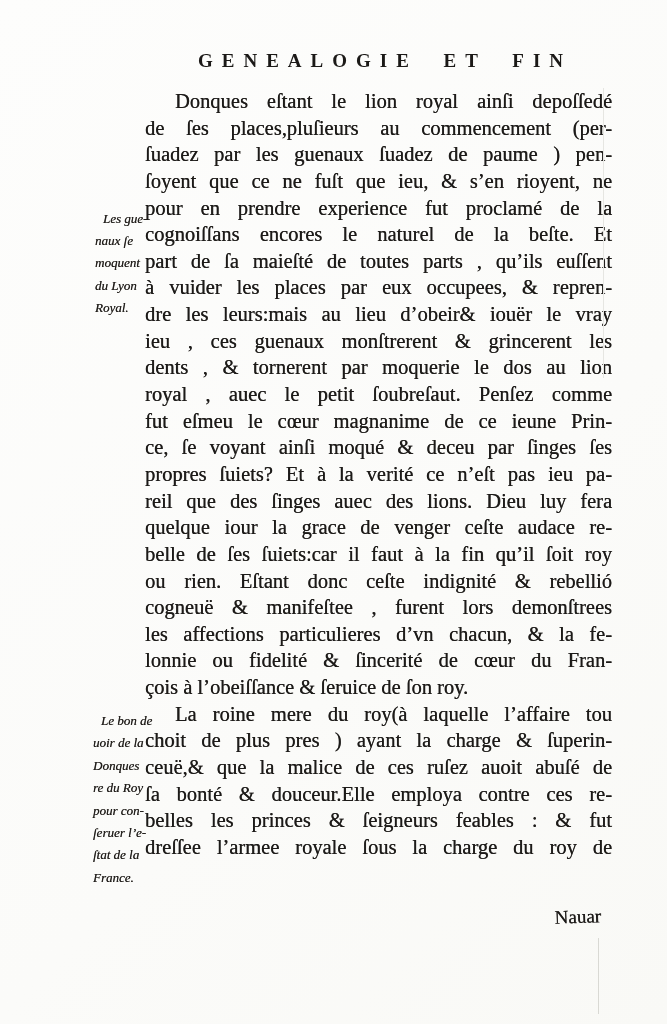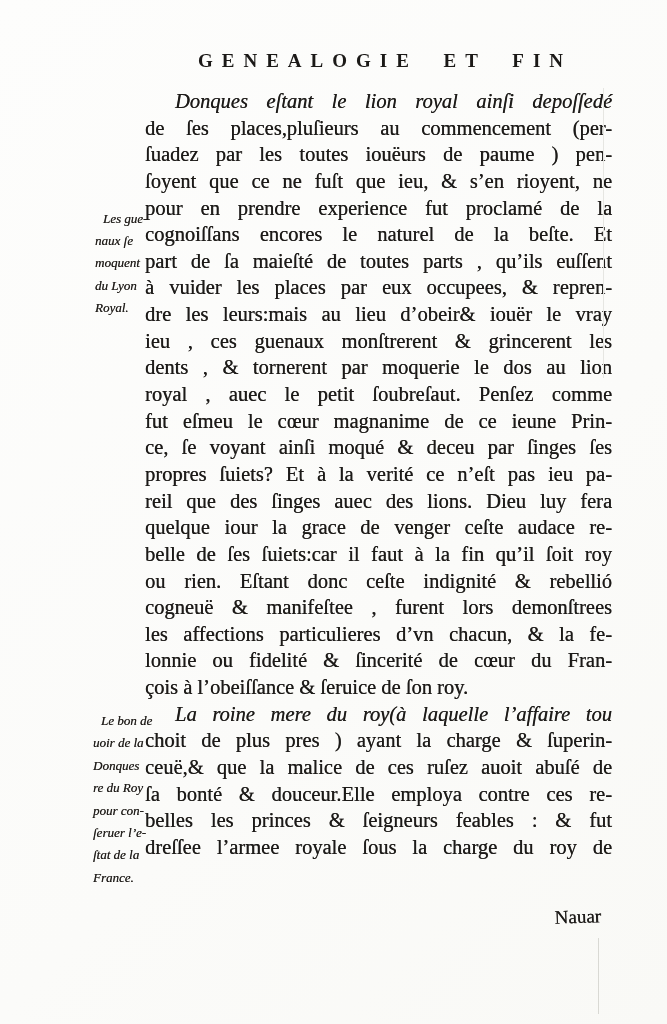--- a/index.html
+++ b/index.html
@@ -43,21 +43,20 @@
     text-align-last: justify;
     white-space: nowrap;
     text-shadow: 0.3px 0 0 rgba(25,22,20,0.85);
   }
   .line.end {
     text-align: right;
     text-align-last: left;
   }
   .line.indent {
     text-indent: 30px;
-    font-style: italic;
   }
   .margin-note {
     position: absolute;
     font-style: italic;
     font-size: 13px;
     color: #201d1a;
     text-shadow: 0.25px 0 0 rgba(30,26,22,0.8);
     margin-left: 29px;
   }
   .margin-note .note-line {
@@ -127,21 +126,21 @@
       <span class="note-line">re du Roy</span>
       <span class="note-line">pour con-</span>
       <span class="note-line">ſeruer l’e-</span>
       <span class="note-line">ſtat de la</span>
       <span class="note-line">France.</span>
     </div>
 
   <div class="body-text" id="bodyText">
       <div class="line indent">Donques eſtant le lion royal ainſi depoſſedé</div>
       <div class="line">de ſes places,pluſieurs au commencement (per-</div>
-      <div class="line">ſuadez par les toutes iouëurs de paume ) pen-</div>
+      <div class="line">ſuadez par les guenaux ſuadez de paume ) pen-</div>
       <div class="line">ſoyent que ce ne fuſt que ieu, &amp; s’en rioyent, ne</div>
       <div class="line">pour en prendre experience fut proclamé de la</div>
       <div class="line">cognoiſſans encores le naturel de la beſte. Et</div>
       <div class="line">part de ſa maieſté de toutes parts , qu’ils euſſent</div>
       <div class="line">à vuider les places par eux occupees, &amp; repren-</div>
       <div class="line">dre les leurs:mais au lieu d’obeir&amp; iouër le vray</div>
       <div class="line">ieu , ces guenaux monſtrerent &amp; grincerent les</div>
       <div class="line">dents , &amp; tornerent par moquerie le dos au lion</div>
       <div class="line">royal , auec le petit ſoubreſaut. Penſez comme</div>
       <div class="line">fut eſmeu le cœur magnanime de ce ieune Prin-</div>

